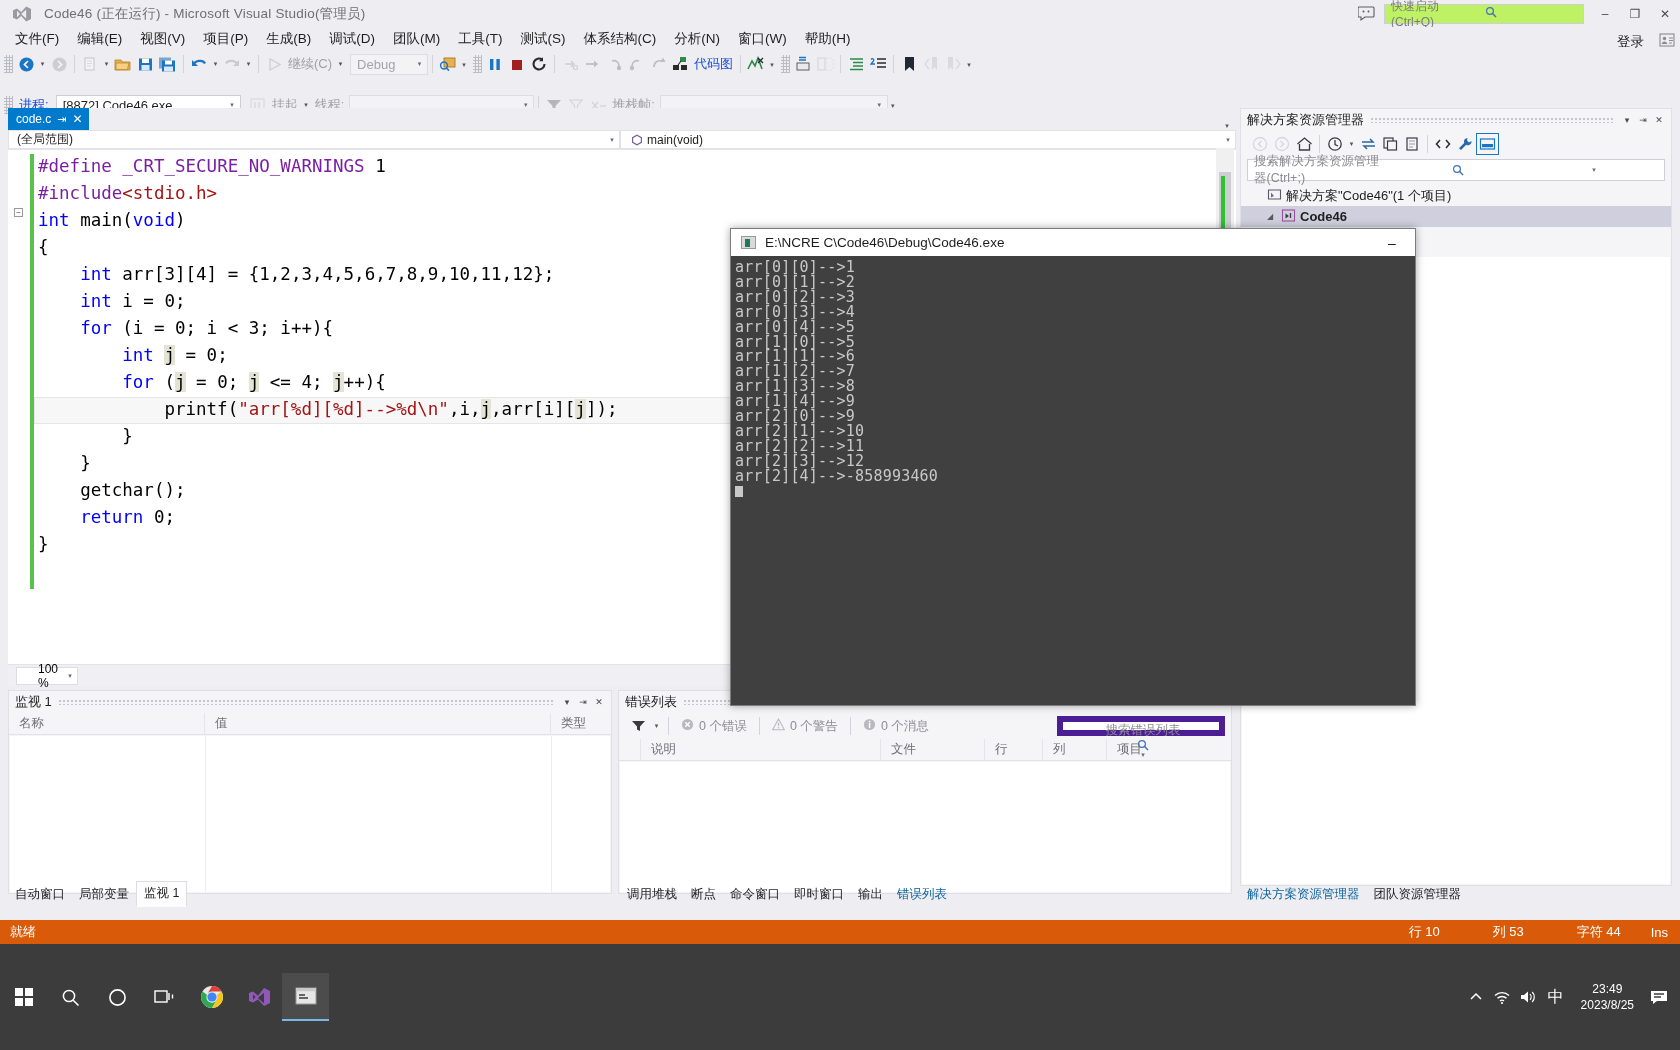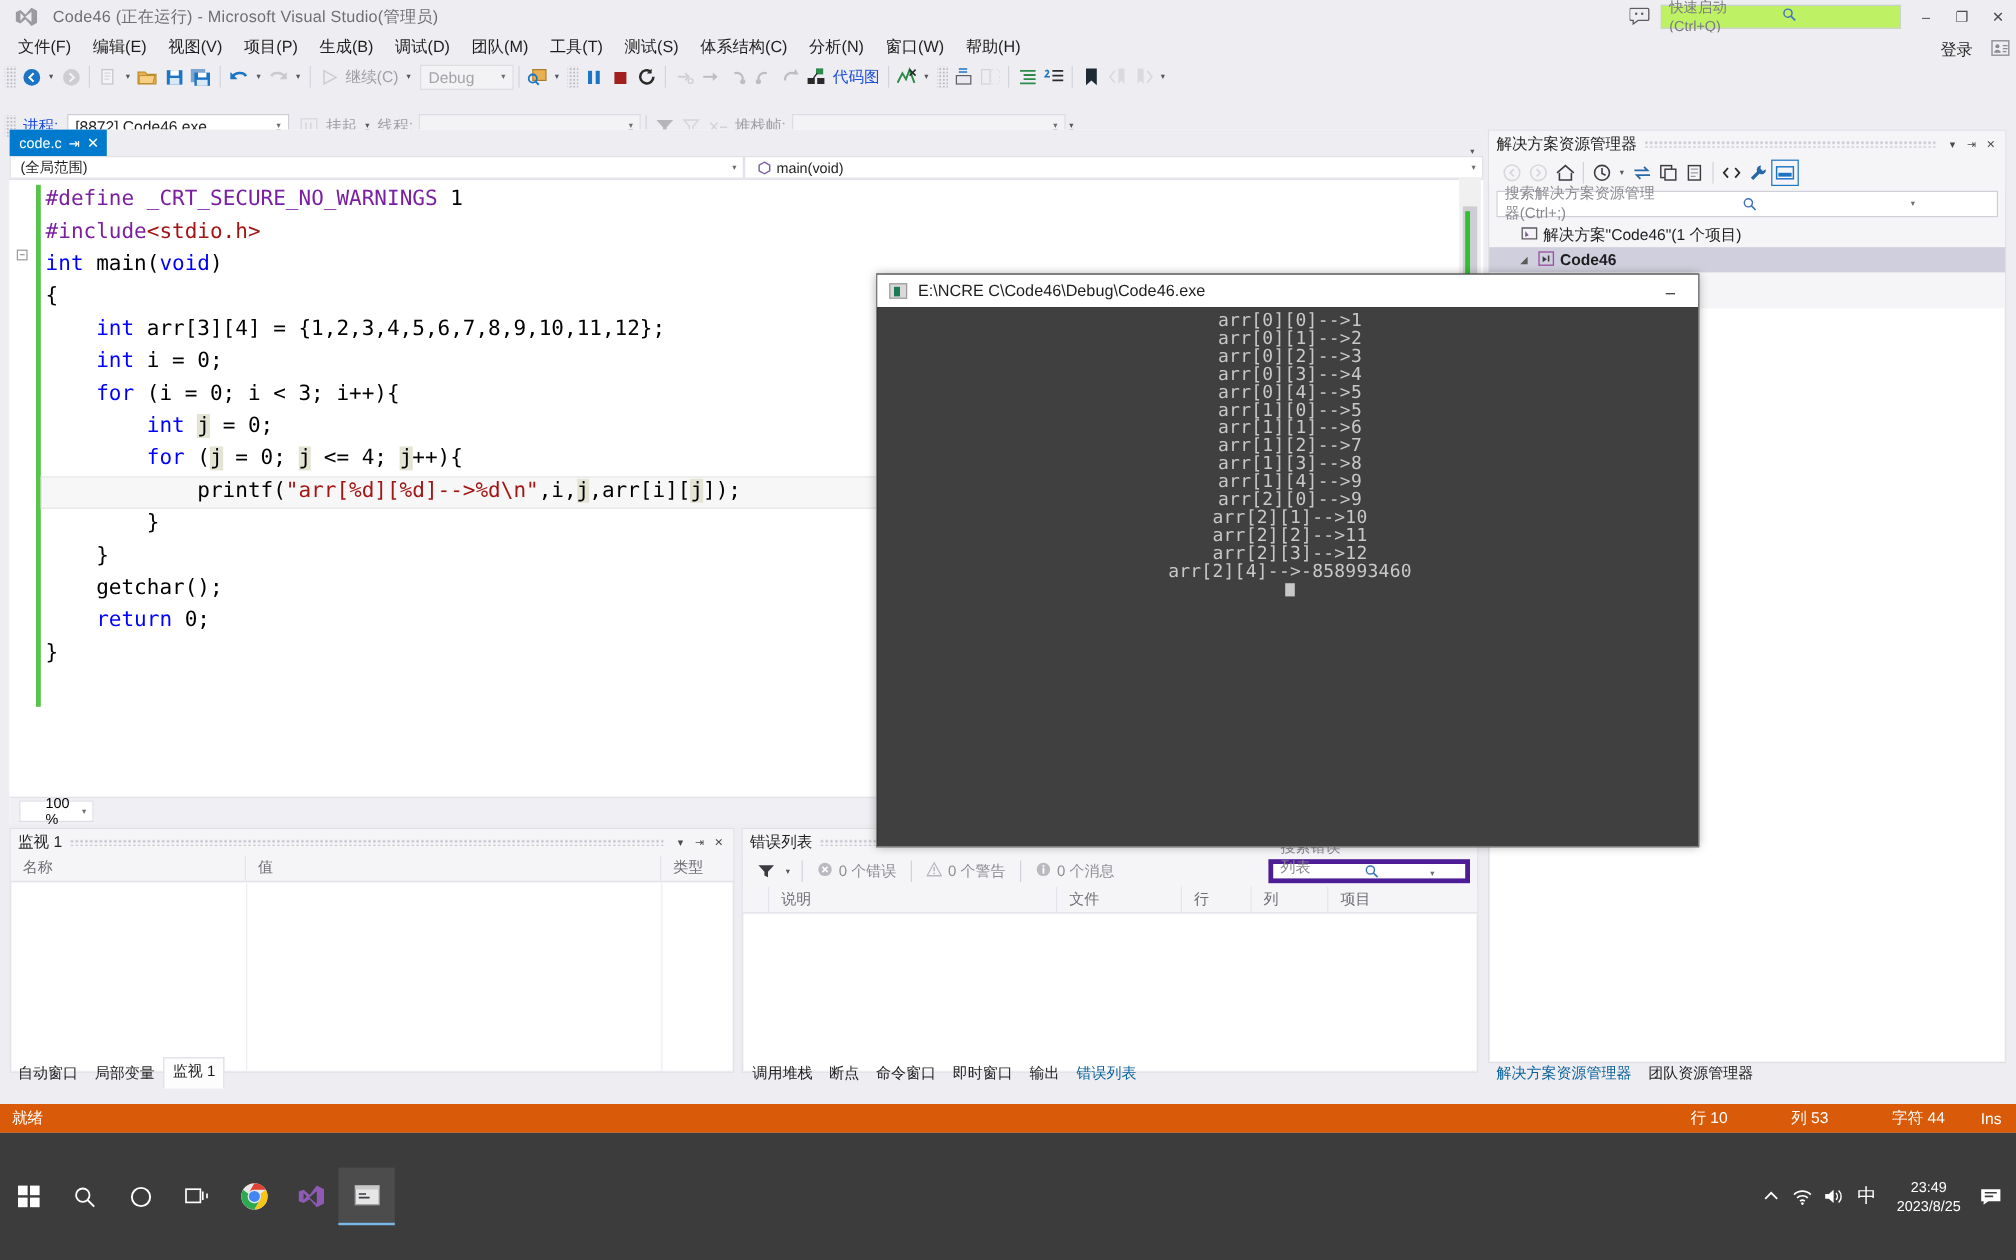--- a/index.html
+++ b/index.html
@@ -136,21 +136,21 @@
   .watch { position: absolute; left: 8px; top: 690px; width: 604px; height: 204px; background: #f5f5f8; border: 1px solid #dfdfe6; }
   .grid-head { height: 22px; display: flex; align-items: center; background: #f5f5f8; border-bottom: 1px solid #e2e2ea; }
   .gh-cell { font-size: 12.5px; color: #6e6e73; padding-left: 10px; border-right: 1px solid #e4e4ec; height: 22px; display: flex; align-items: center; }
   .watch-body { position: absolute; left: 1px; right: 1px; top: 45px; bottom: 1px; background: #fff; }
   .watch-body .col-div { position: absolute; top: 0; bottom: 0; width: 1px; background: #ececf2; }
 
   
   .errlist { position: absolute; left: 618px; top: 690px; width: 614px; height: 204px; background: #f5f5f8; border: 1px solid #dfdfe6; }
   .el-toolbar { height: 26px; display: flex; align-items: center; gap: 2px; padding-left: 8px; }
   .el-count { display: flex; align-items: center; gap: 5px; font-size: 12.5px; color: #8d8d93; padding: 0 6px; }
-  .el-search { width: 168px; height: 20px; background: #fff; border: 4px solid #4c1d95; display: flex; align-items: flex-end; padding: 0 2px 0 6px; margin-left: auto; margin-right: 6px; }
+  .el-search { width: 168px; height: 20px; background: #fff; border: 6px solid #4c1d95; display: flex; align-items: center; padding: 0 2px 0 6px; margin-left: auto; margin-right: 6px; flex-direction: column; }
   .el-search span { flex: 1; color: #8a8a90; font-size: 12.5px; }
   .errlist-body { position: absolute; left: 1px; right: 1px; top: 71px; bottom: 1px; background: #fff; }
 
   
   .ptabs { position: absolute; height: 21px; display: flex; align-items: flex-end; }
   .ptab { font-size: 12.5px; color: #1e1e1e; padding: 3px 7px 4px 7px; white-space: nowrap; }
   .ptab.active { background: #fdfdfe; border: 1px solid #dcdce4; border-bottom-color: #fdfdfe; }
   .ptab.accent { color: #0e639c; }
 
   
@@ -164,21 +164,21 @@
   .taskbar { position: absolute; left: 0; top: 944px; width: 1680px; height: 106px; background: #3c3c3c; display: flex; align-items: center; }
   .tb-items { display: flex; align-items: center; height: 48px; }
   .tb-ico { width: 47px; height: 48px; display: flex; align-items: center; justify-content: center; }
   .tb-ico.active { background: #4c4c4c; border-bottom: 2px solid #7ab8e8; }
   .tray { margin-left: auto; display: flex; align-items: center; height: 48px; padding-right: 6px; color: #fff; }
   .tray-ico { width: 26px; height: 48px; display: flex; align-items: center; justify-content: center; }
   .tray-clock { text-align: center; font-size: 12px; line-height: 16px; padding: 0 10px; color: #fff; }
   .tray-notif { width: 30px; height: 48px; display: flex; align-items: center; justify-content: center; }
 
   
-  .console { position: absolute; left: 730px; top: 228px; width: 686px; height: 478px; background: #000; border: 1px solid #7c7c7c; box-shadow: 0 0 8px rgba(0,0,0,.35); text-align: center; }
+  .console { position: absolute; left: 730px; top: 228px; width: 686px; height: 478px; background: #000; border: 1px solid #7c7c7c; box-shadow: 0 0 8px rgba(0,0,0,.35); }
   .console-title { height: 27px; background: #fff; display: flex; align-items: center; padding-left: 10px; }
   .console-ico { width: 15px; height: 13px; margin-right: 9px; position: relative; background: #d9d9d9; border: 1px solid #9a9a9a; }
   .console-ico i { position: absolute; left: 3px; top: 2px; width: 5px; height: 8px; background: #1e7a54; display: block; }
   .console-title .ct { font-size: 13.5px; color: #1e1e1e; }
   .console-min { margin-left: auto; width: 46px; height: 27px; display: flex; align-items: center; justify-content: center; color: #1e1e1e; font-size: 14px; }
   .console-body { position: absolute; left: 0; right: 0; top: 27px; bottom: 0; background: #404040; padding: 4px 0 0 4px; }
   .console-body pre {
     margin: 0; color: #c8c8c8; font-family: "DejaVu Sans Mono", monospace;
     font-size: 15px; line-height: 14.9px; letter-spacing: .2px;
   }

